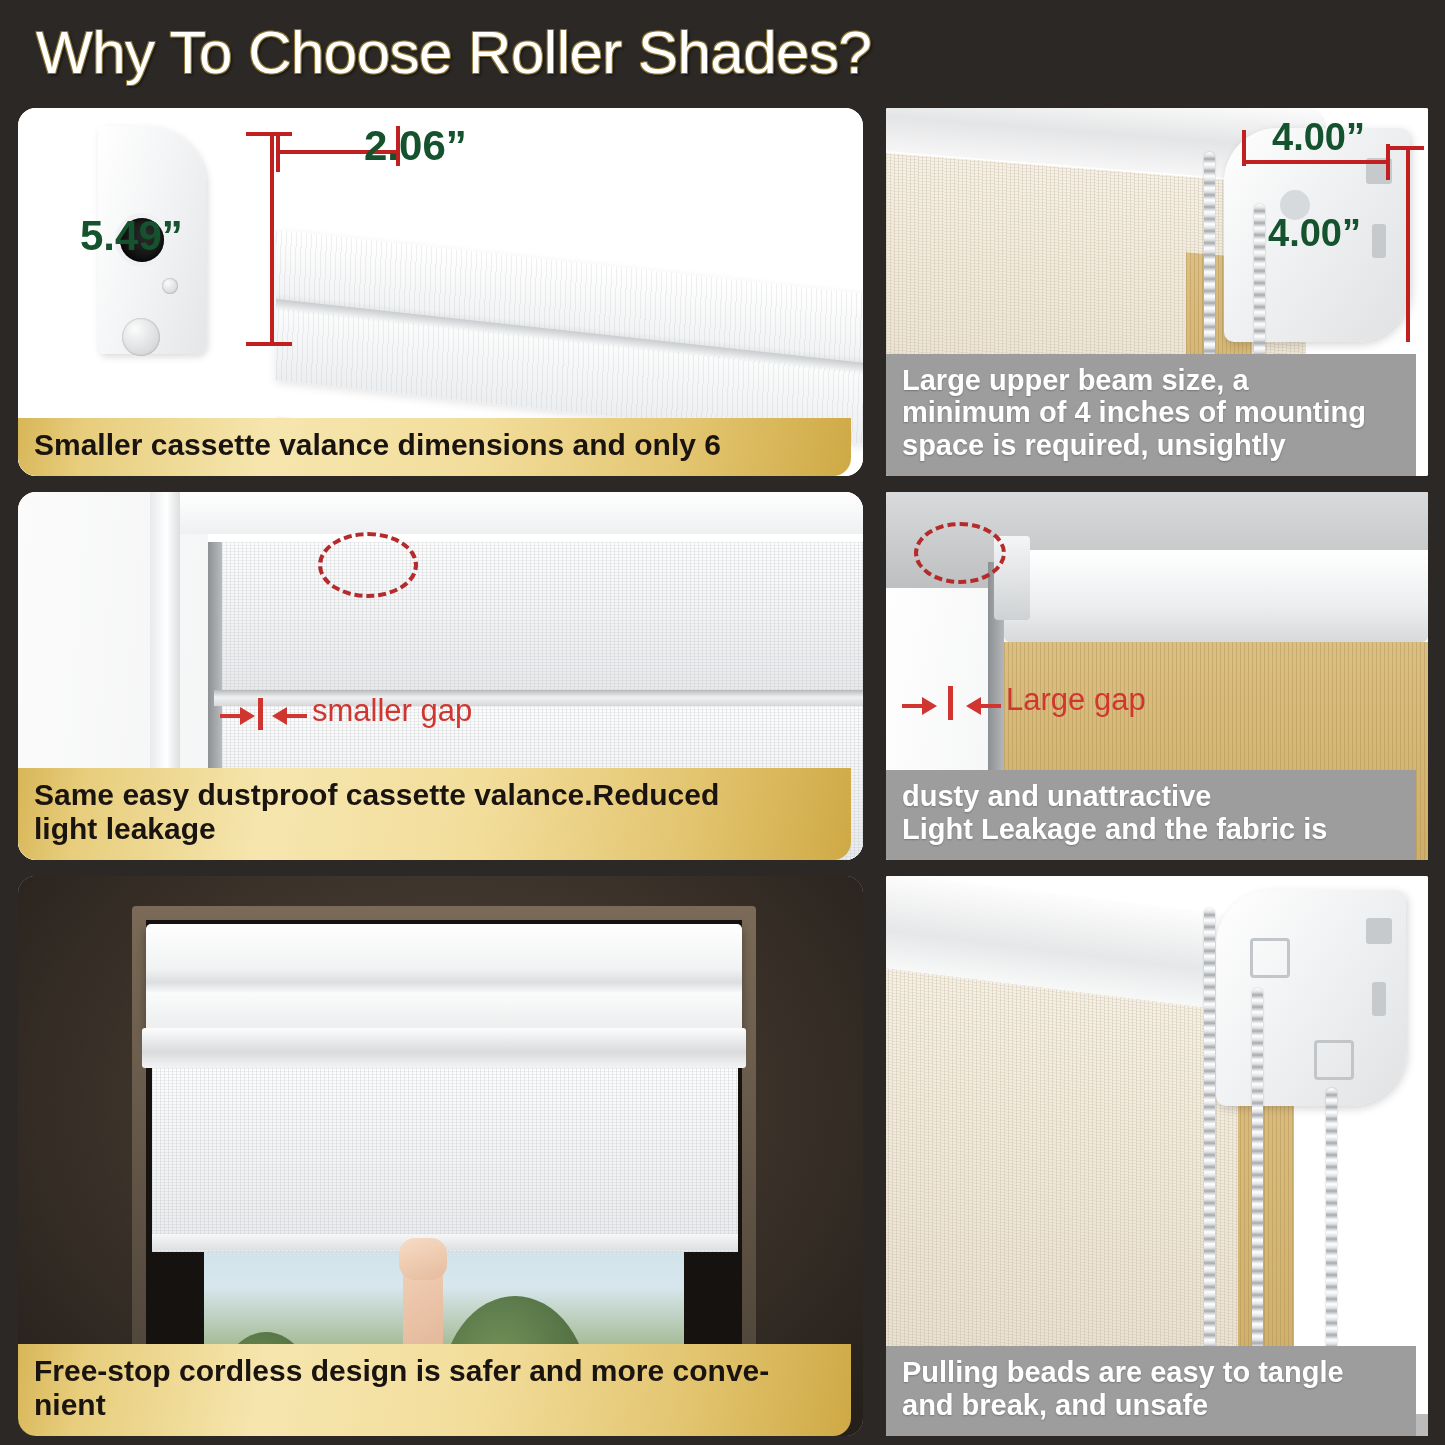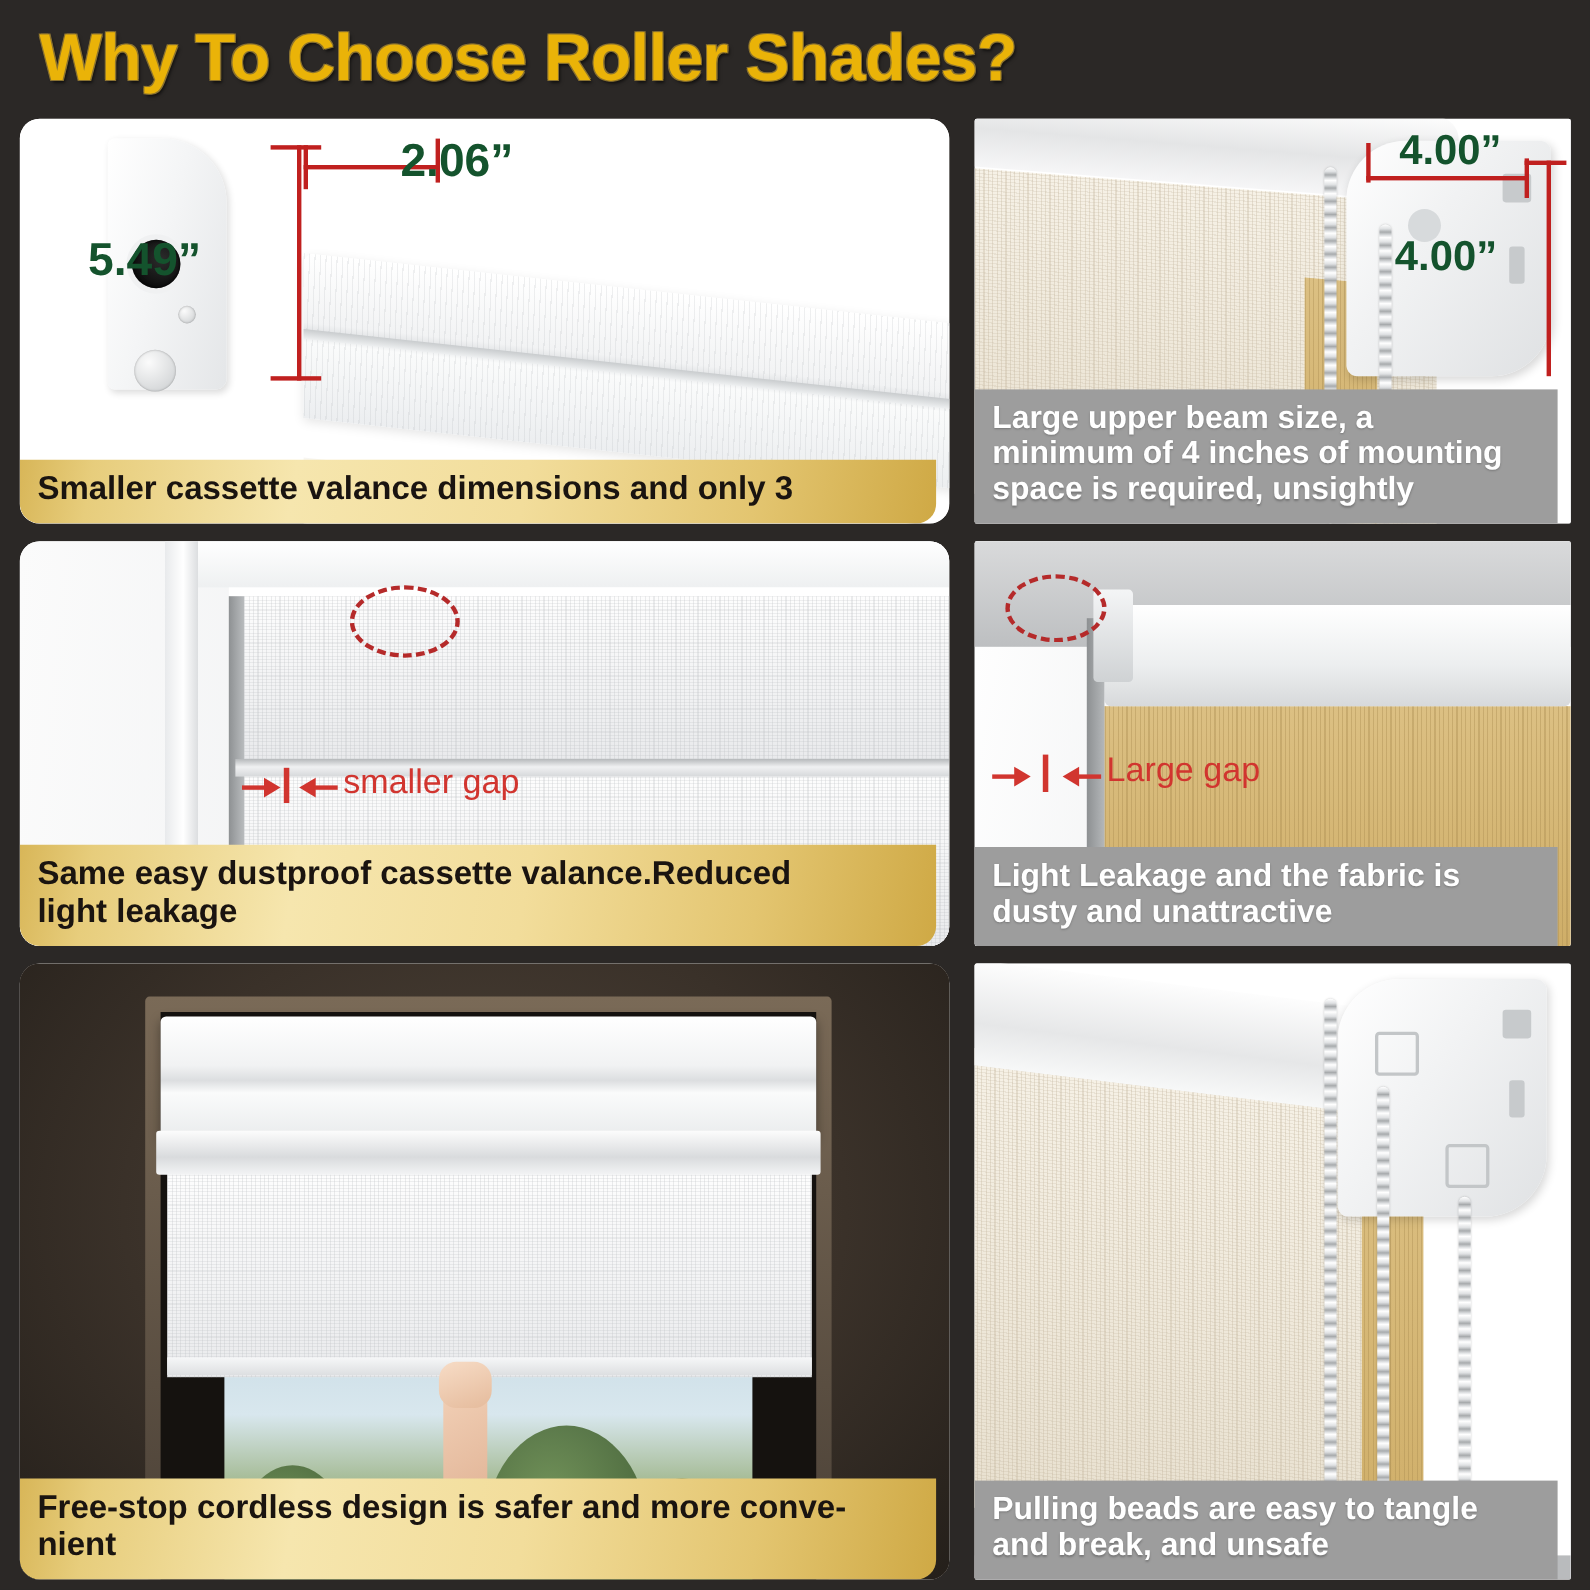--- a/index.html
+++ b/index.html
@@ -15,22 +15,22 @@
 
   
   .title-bar {
     height: 104px;
     display: flex;
     align-items: center;
     padding-left: 36px;
   }
   .title-text {
     font-size: 60px;
-    font-weight: bold;
-    color: #eab308;
+    font-weight: normal;
+    color: #ffffff;
     letter-spacing: -0.5px;
     text-shadow:
       1px 1px 0 #8a7230,
       -1px -1px 0 #8a7230,
       1px -1px 0 #8a7230,
       -1px 1px 0 #8a7230,
       2px 2px 3px rgba(0,0,0,0.6);
     white-space: nowrap;
   }
 
@@ -459,21 +459,21 @@
       <div class="dim-line" style="left:378px; top:18px; width:4px; height:40px;"></div>
       <div class="dim-label" style="left:346px; top:14px; font-size:42px;">2.06”</div>
 
       <div class="dim-line" style="left:252px; top:24px; width:4px; height:214px;"></div>
       <div class="dim-line" style="left:228px; top:24px; width:46px; height:4px;"></div>
       <div class="dim-line" style="left:228px; top:234px; width:46px; height:4px;"></div>
       <div class="dim-label" style="left:62px; top:104px; font-size:42px;">5.49”</div>
     </div>
 
     <div class="caption pro">
-      <span class="line">Smaller cassette valance dimensions and only 3</span>
+      <span class="line">Smaller cassette valance dimensions and only 6</span>
     </div>
   </div>
 
   <div class="panel con">
     <div class="photo">
       <div style="position:absolute;inset:0;background:#fff;"></div>
 
       <div class="p2-roll fab-white"></div>
       <div class="p2-shade fab-cream" style="top:78px;"></div>
       <div class="fab-tan" style="position:absolute;left:300px;top:150px;width:66px;bottom:0;transform:skewY(5deg);transform-origin:right top;"></div>
@@ -544,22 +544,22 @@
 
       <div class="arrow-stem" style="left:16px; top:212px; width:22px;"></div>
       <div class="arrow-r" style="left:36px; top:205px;"></div>
       <div class="gap-bar" style="left:62px; top:194px; height:34px;"></div>
       <div class="arrow-l" style="left:80px; top:205px;"></div>
       <div class="arrow-stem" style="left:93px; top:212px; width:22px;"></div>
       <div class="gap-label" style="left:120px; top:190px;">Large gap</div>
     </div>
 
     <div class="caption con">
+      <span class="line">dusty and unattractive</span>
       <span class="line">Light Leakage and the fabric is</span>
-      <span class="line">dusty and unattractive</span>
     </div>
   </div>
 
   <div class="panel pro">
     <div class="photo">
       <div class="p5-room"></div>
       <div class="p5-wall"></div>
       <div class="p5-recess"></div>
       <div class="p5-reveal"></div>
 

